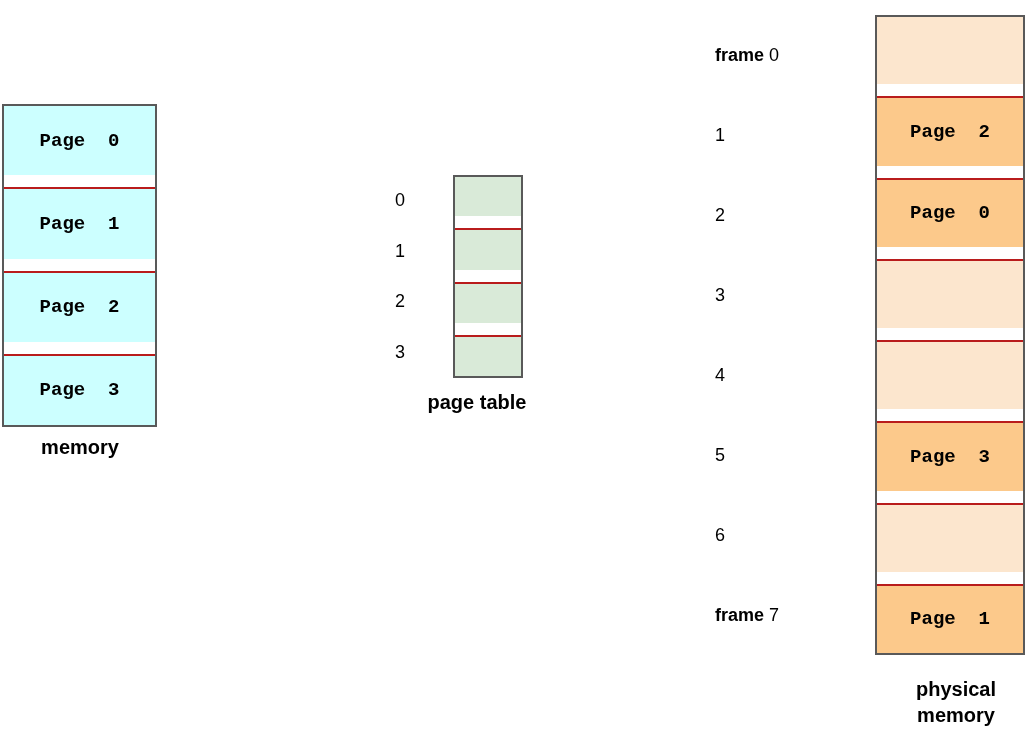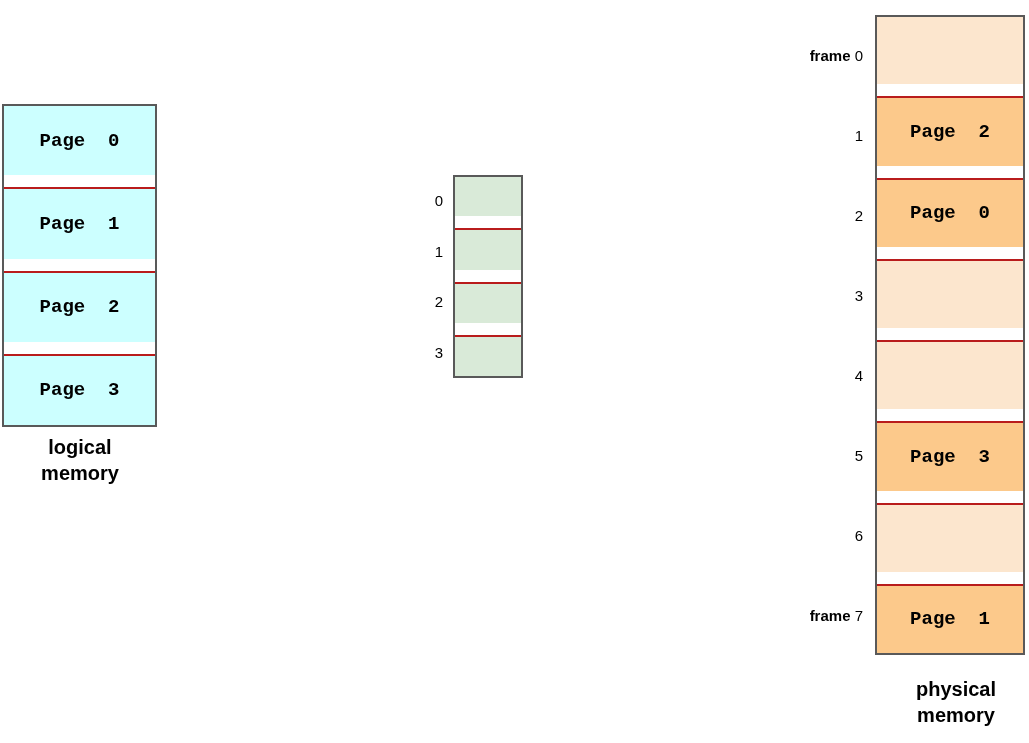--- a/index.html
+++ b/index.html
@@ -43,22 +43,21 @@
   .idxcol {
     position: absolute;
     display: flex;
     flex-direction: column;
     box-sizing: border-box;
   }
   .idxrow {
     flex: 1 1 0;
     display: flex;
     align-items: center;
-    justify-content: flex-end;
-    font-size: 15px;
+    font-size: 18px;
     white-space: pre;
   }
   .idxrow .prefix { font-weight: bold; }
 
   #pagetable-indices { left: 395px; top: 175px; width: 48px;  height: 203px; }
   #physical-indices  { left: 715px; top: 15px;  width: 148px; height: 640px; }
 
   
   .caption {
     position: absolute;
@@ -76,36 +75,36 @@
 
 <div class="canvas">
 
   <div class="membox" id="logical-box">
       <div class="cell" style="background: rgb(204, 255, 255);">Page  0</div>
       <div class="cell" style="background: rgb(204, 255, 255);">Page  1</div>
       <div class="cell" style="background: rgb(204, 255, 255);">Page  2</div>
       <div class="cell" style="background: rgb(204, 255, 255);">Page  3</div>
     </div>
   <div class="caption" id="logical-caption">
-    <div>logical</div>
     <div>memory</div>
   </div>
 
   <div class="idxcol" id="pagetable-indices">
       <div class="idxrow">0</div>
       <div class="idxrow">1</div>
       <div class="idxrow">2</div>
       <div class="idxrow">3</div>
     </div>
   <div class="membox" id="pagetable-box">
       <div class="cell" style="background: rgb(217, 234, 216);"></div>
       <div class="cell" style="background: rgb(217, 234, 216);"></div>
       <div class="cell" style="background: rgb(217, 234, 216);"></div>
       <div class="cell" style="background: rgb(217, 234, 216);"></div>
     </div>
+  <div class="caption" id="pagetable-caption">page table</div>
 
   <div class="idxcol" id="physical-indices">
       <div class="idxrow"><div class="prefix">frame </div><div class="num">0</div></div>
       <div class="idxrow"><div class="num">1</div></div>
       <div class="idxrow"><div class="num">2</div></div>
       <div class="idxrow"><div class="num">3</div></div>
       <div class="idxrow"><div class="num">4</div></div>
       <div class="idxrow"><div class="num">5</div></div>
       <div class="idxrow"><div class="num">6</div></div>
       <div class="idxrow"><div class="prefix">frame </div><div class="num">7</div></div>

